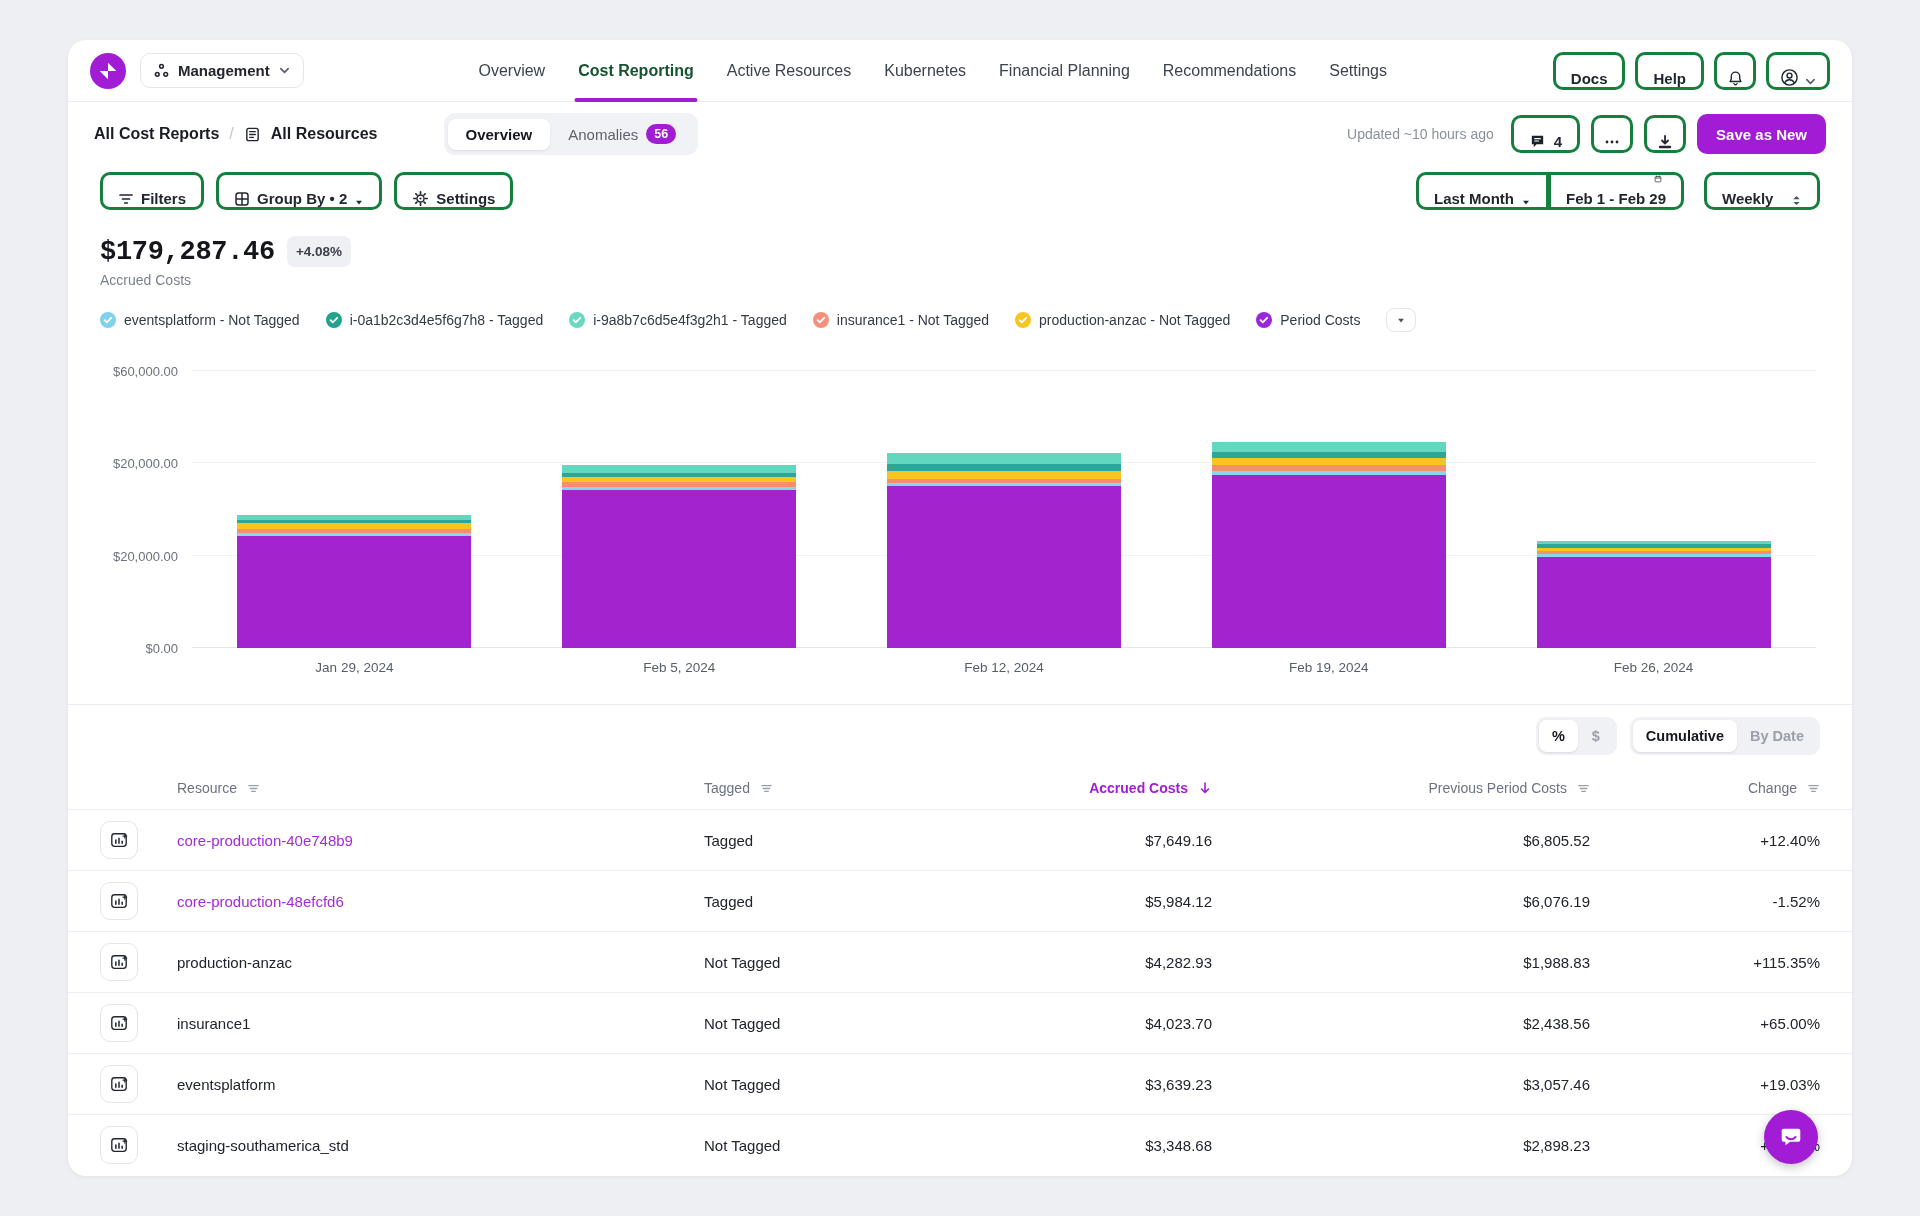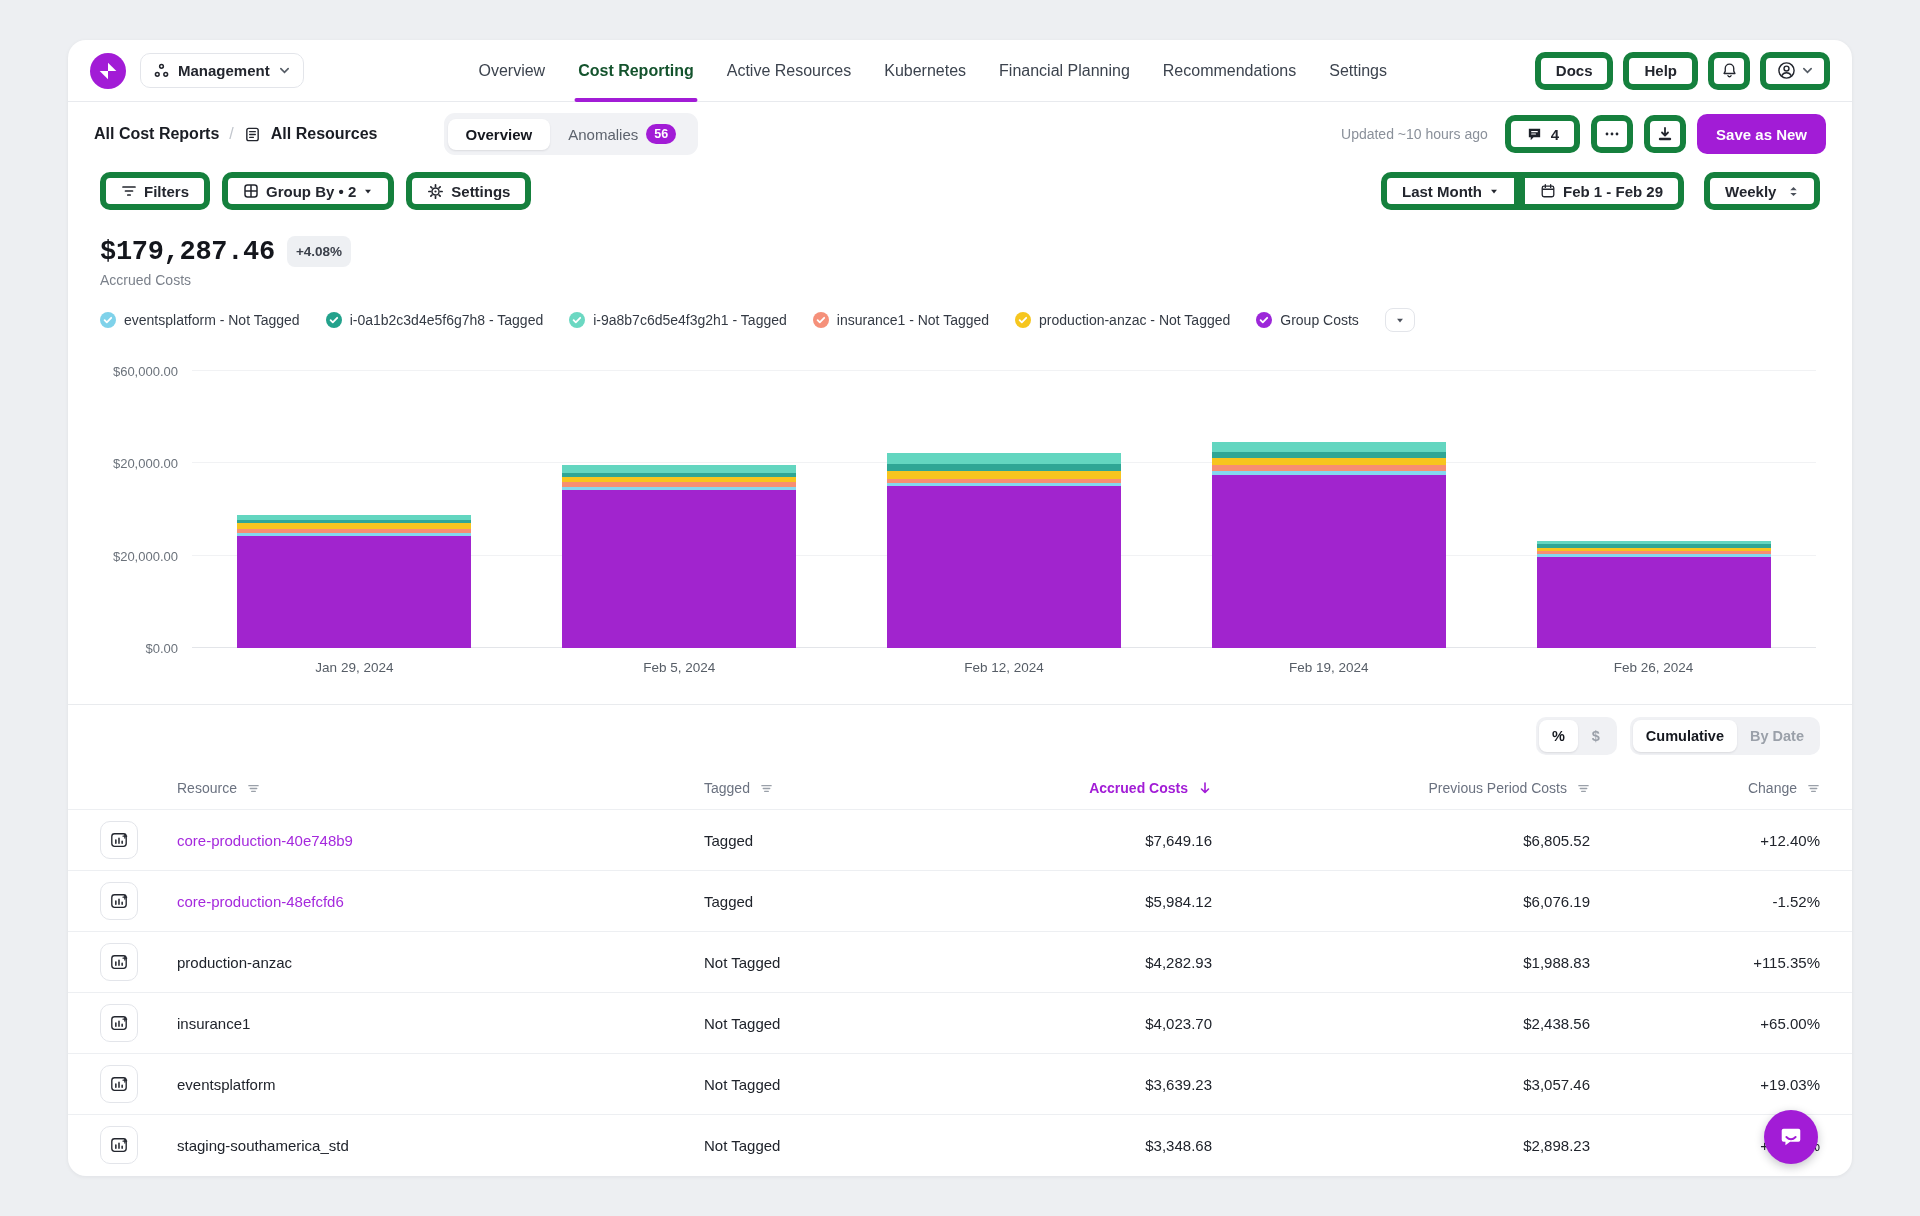--- a/index.html
+++ b/index.html
@@ -12,21 +12,21 @@
   .topnav { position:relative; height:62px; border-bottom:1px solid #e8eaee; display:flex; align-items:center; padding:0 22px; }
   .nav-left { display:flex; align-items:center; gap:14px; }
   .logo { width:36px; height:36px; border-radius:50%; display:flex; align-items:center; justify-content:center; }
   .ws-btn { display:flex; align-items:center; gap:9px; background:#fff; border:1px solid #e3e5ea; border-radius:10px;
             padding:8px 13px; font-size:15px; font-weight:600; color:#23262e; cursor:pointer; }
   .nav-tabs { position:absolute; left:50%; top:0; height:100%; transform:translateX(-53%); display:flex; gap:33px; align-items:center; }
   .nav-tab { position:relative; height:100%; display:flex; align-items:center; font-size:16px; color:#3c434e; cursor:pointer; white-space:nowrap; }
   .nav-tab.active { color:#14532d; font-weight:700; }
   .nav-tab.active::after { content:""; position:absolute; left:-4px; right:-4px; bottom:-1px; height:4px; background:#a21cd6; border-radius:2px; }
   .nav-right { margin-left:auto; display:flex; align-items:center; gap:10px; }
-  .pill-btn { display:flex; align-items:center; justify-content:center; gap:7px; background:#fff; border:6px solid #15803d;
+  .pill-btn { display:flex; align-items:flex-end; justify-content:center; gap:7px; background:#fff; border:3px solid #15803d;
               border-radius:10px; height:38px; padding:0 15px; font-size:15px; font-weight:600; color:#23262e; cursor:pointer; }
   .icon-btn { width:42px; padding:0; }
 
   
   .toolbar { height:64px; display:flex; align-items:center; padding:0 26px;gap:40px; }
   .crumbs { display:flex; align-items:center; gap:10px; font-size:16px; font-weight:700; color:#1a1d24; }
   .crumb-sep { color:#c2c6cd; font-weight:400; }
   .seg-group { margin-left:26px; background:#f1f2f5; border-radius:11px; padding:4px; display:flex; align-items:center; }
   .seg { display:flex; align-items:center; gap:8px; padding:7px 18px; border-radius:8px; font-size:15px; color:#5d636d; cursor:pointer; white-space:nowrap; }
   .seg.active { background:#fff; color:#15181f; font-weight:600; box-shadow:0 1px 2px rgba(20,24,40,.10); }
@@ -34,21 +34,21 @@
   .toolbar-right { margin-left:auto; display:flex; align-items:center; gap:11px; }
   .updated { font-size:14px; color:#8a909a; margin-right:6px; }
   .save-btn { background:#a21cd6; border:none; color:#fff; font-size:15px; font-weight:700; border-radius:10px; height:40px; padding:0 19px; cursor:pointer; }
 
   
   .filterrow { display:flex; align-items:center; padding:6px 32px 0; }
   .filterrow .left { display:flex; gap:12px; }
   .filterrow .right { margin-left:auto; display:flex; align-items:center; gap:20px;padding-left:8px; }
   .joined { display:flex; }
   .joined .pill-btn:first-child { border-top-right-radius:0; border-bottom-right-radius:0; }
-  .joined .pill-btn:last-child { border-top-left-radius:0; border-bottom-left-radius:0; margin-left:-1px; }
+  .joined .pill-btn:last-child { border-top-left-radius:0; border-bottom-left-radius:0; margin-left:-1px;flex-direction:column; }
   .select-btn { min-width:116px; justify-content:space-between; }
 
   
   .summary { padding:26px 32px 0; }
   .amount-line { display:flex; align-items:center; gap:12px; }
   .amount { font-size:27px; font-weight:700; letter-spacing:-.3px; color:#14161c;font-family:Liberation Mono, monospace; }
   .chg-badge { background:#eef0f3; border-radius:8px; padding:8px 9px; font-size:13.5px; font-weight:600; color:#3c414b; }
   .subtitle { margin-top:5px; font-size:14px; color:#7b818b; }
 
   
@@ -300,21 +300,21 @@
           <circle cx="8" cy="8" r="8" fill="#f6c61f"></circle>
           <path d="M4.6 8.2l2.2 2.2 4.4-4.6" fill="none" stroke="#fff" stroke-width="1.8" stroke-linecap="round" stroke-linejoin="round"></path>
         </svg>
         <span>production-anzac - Not Tagged</span>
       </div>
       <div class="legend-item">
         <svg width="16" height="16" viewBox="0 0 16 16">
           <circle cx="8" cy="8" r="8" fill="#9c27d9"></circle>
           <path d="M4.6 8.2l2.2 2.2 4.4-4.6" fill="none" stroke="#fff" stroke-width="1.8" stroke-linecap="round" stroke-linejoin="round"></path>
         </svg>
-        <span>Group Costs</span>
+        <span>Period Costs</span>
       </div>
       <div class="legend-more">
         <svg width="10" height="10" viewBox="0 0 12 12">
           <path d="M2.5 4.5h7L6 9z" fill="#4b515b"></path>
         </svg>
       </div>
     </div>
 
   <div class="chart">
     <div id="yticks">

